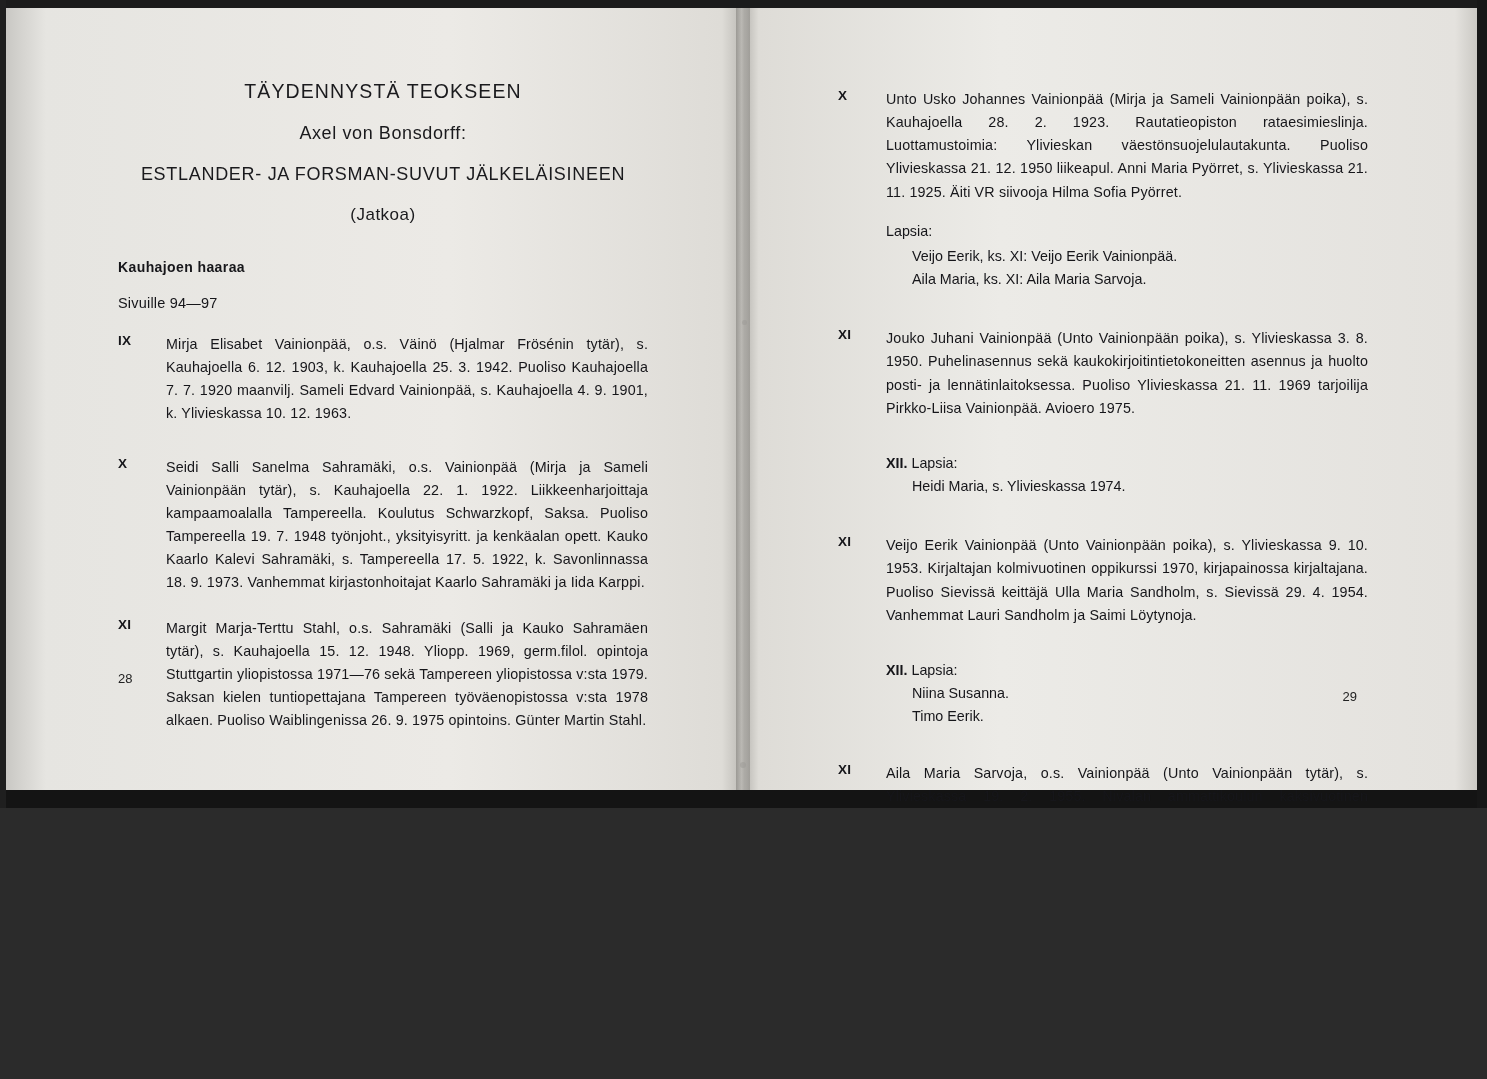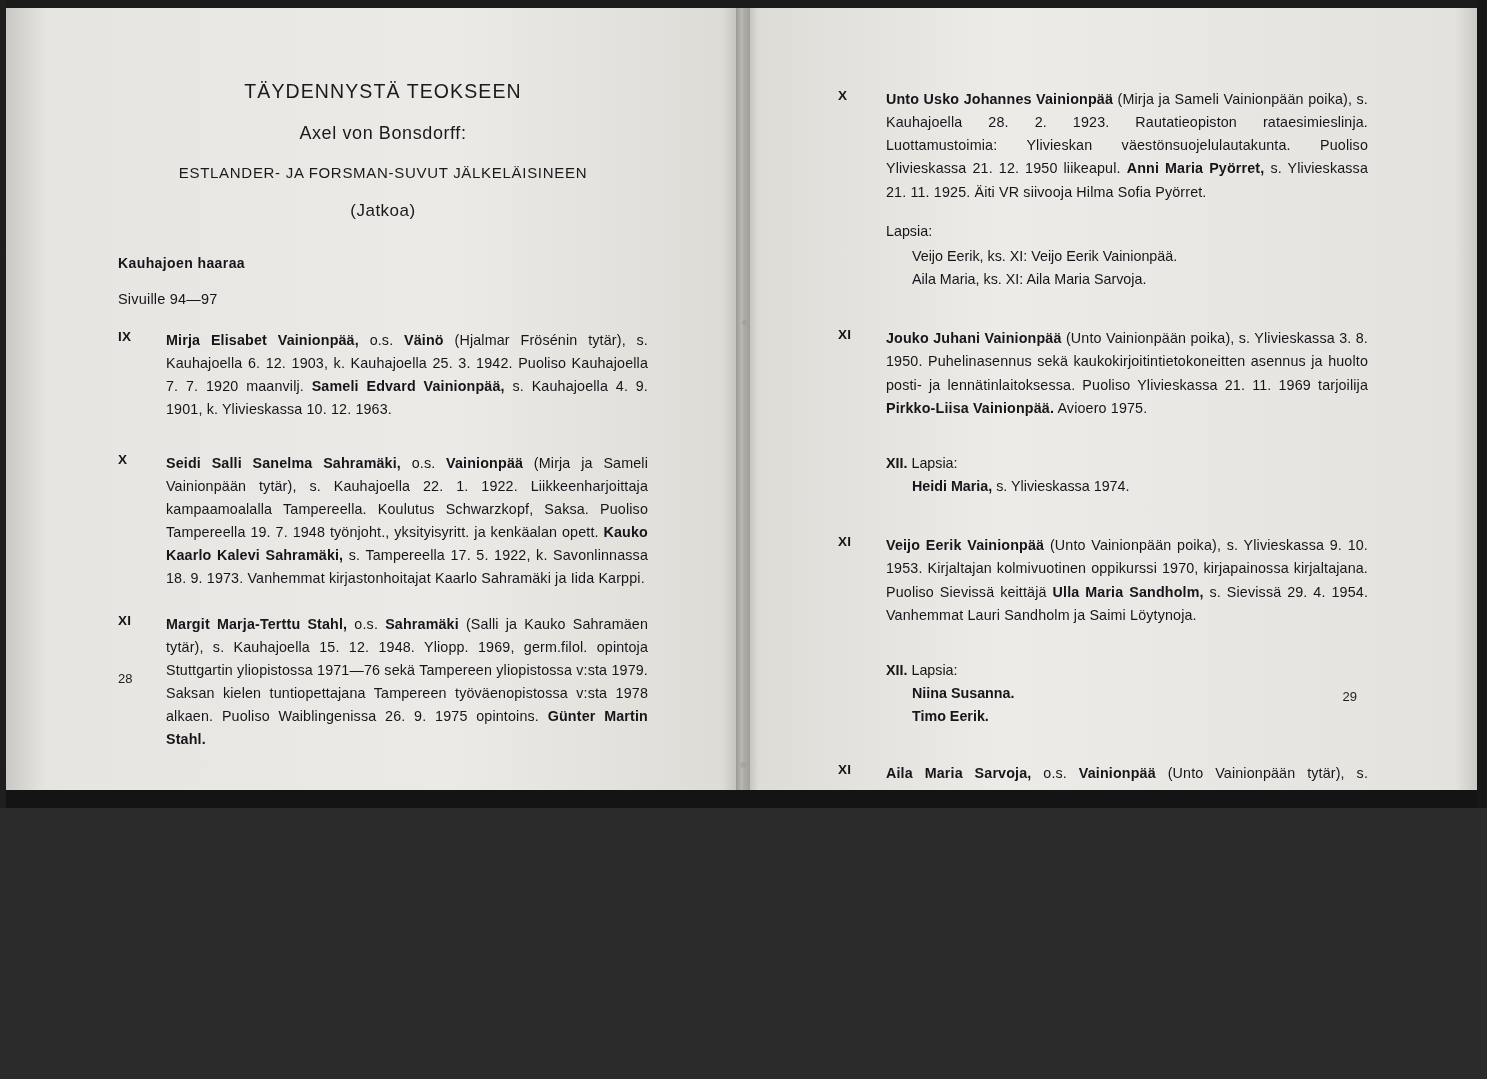--- a/index.html
+++ b/index.html
@@ -80,21 +80,21 @@
     text-align: center;
     margin-bottom: 34px;
   }
   .title-line {
     font-size: 19.5px;
     letter-spacing: 1.1px;
     margin-bottom: 20px;
     color: #1a1a1d;
   }
   .title-line.t2 { font-size: 18px; letter-spacing: 0.6px; }
-  .title-line.t3 { font-size: 15px; letter-spacing: 0.7px; }
+  .title-line.t3 { font-size: 18px; letter-spacing: 0.7px; }
   .title-line.t4 { font-size: 17px; letter-spacing: 0.5px; margin-bottom: 12px; }
 
   .section-head {
     font-size: 14px;
     font-weight: bold;
     letter-spacing: 0.4px;
     margin-bottom: 20px;
   }
   .pages-ref {
     font-size: 14.5px;
@@ -114,21 +114,21 @@
     font-size: 13.5px;
     font-weight: bold;
     letter-spacing: 0.3px;
   }
   .entry .body {
     font-size: 14.3px;
     line-height: 1.62;
     text-align: justify;
     letter-spacing: 0.15px;
   }
-  b { font-weight: bold; }
+  b { font-weight: normal; }
 
   .children {
     margin-top: 14px;
     padding-left: 48px;
     font-size: 14.3px;
     line-height: 1.62;
   }
   .children .lbl { margin-bottom: 2px; }
   .children .kid { padding-left: 26px; }
   .gen-sub {

